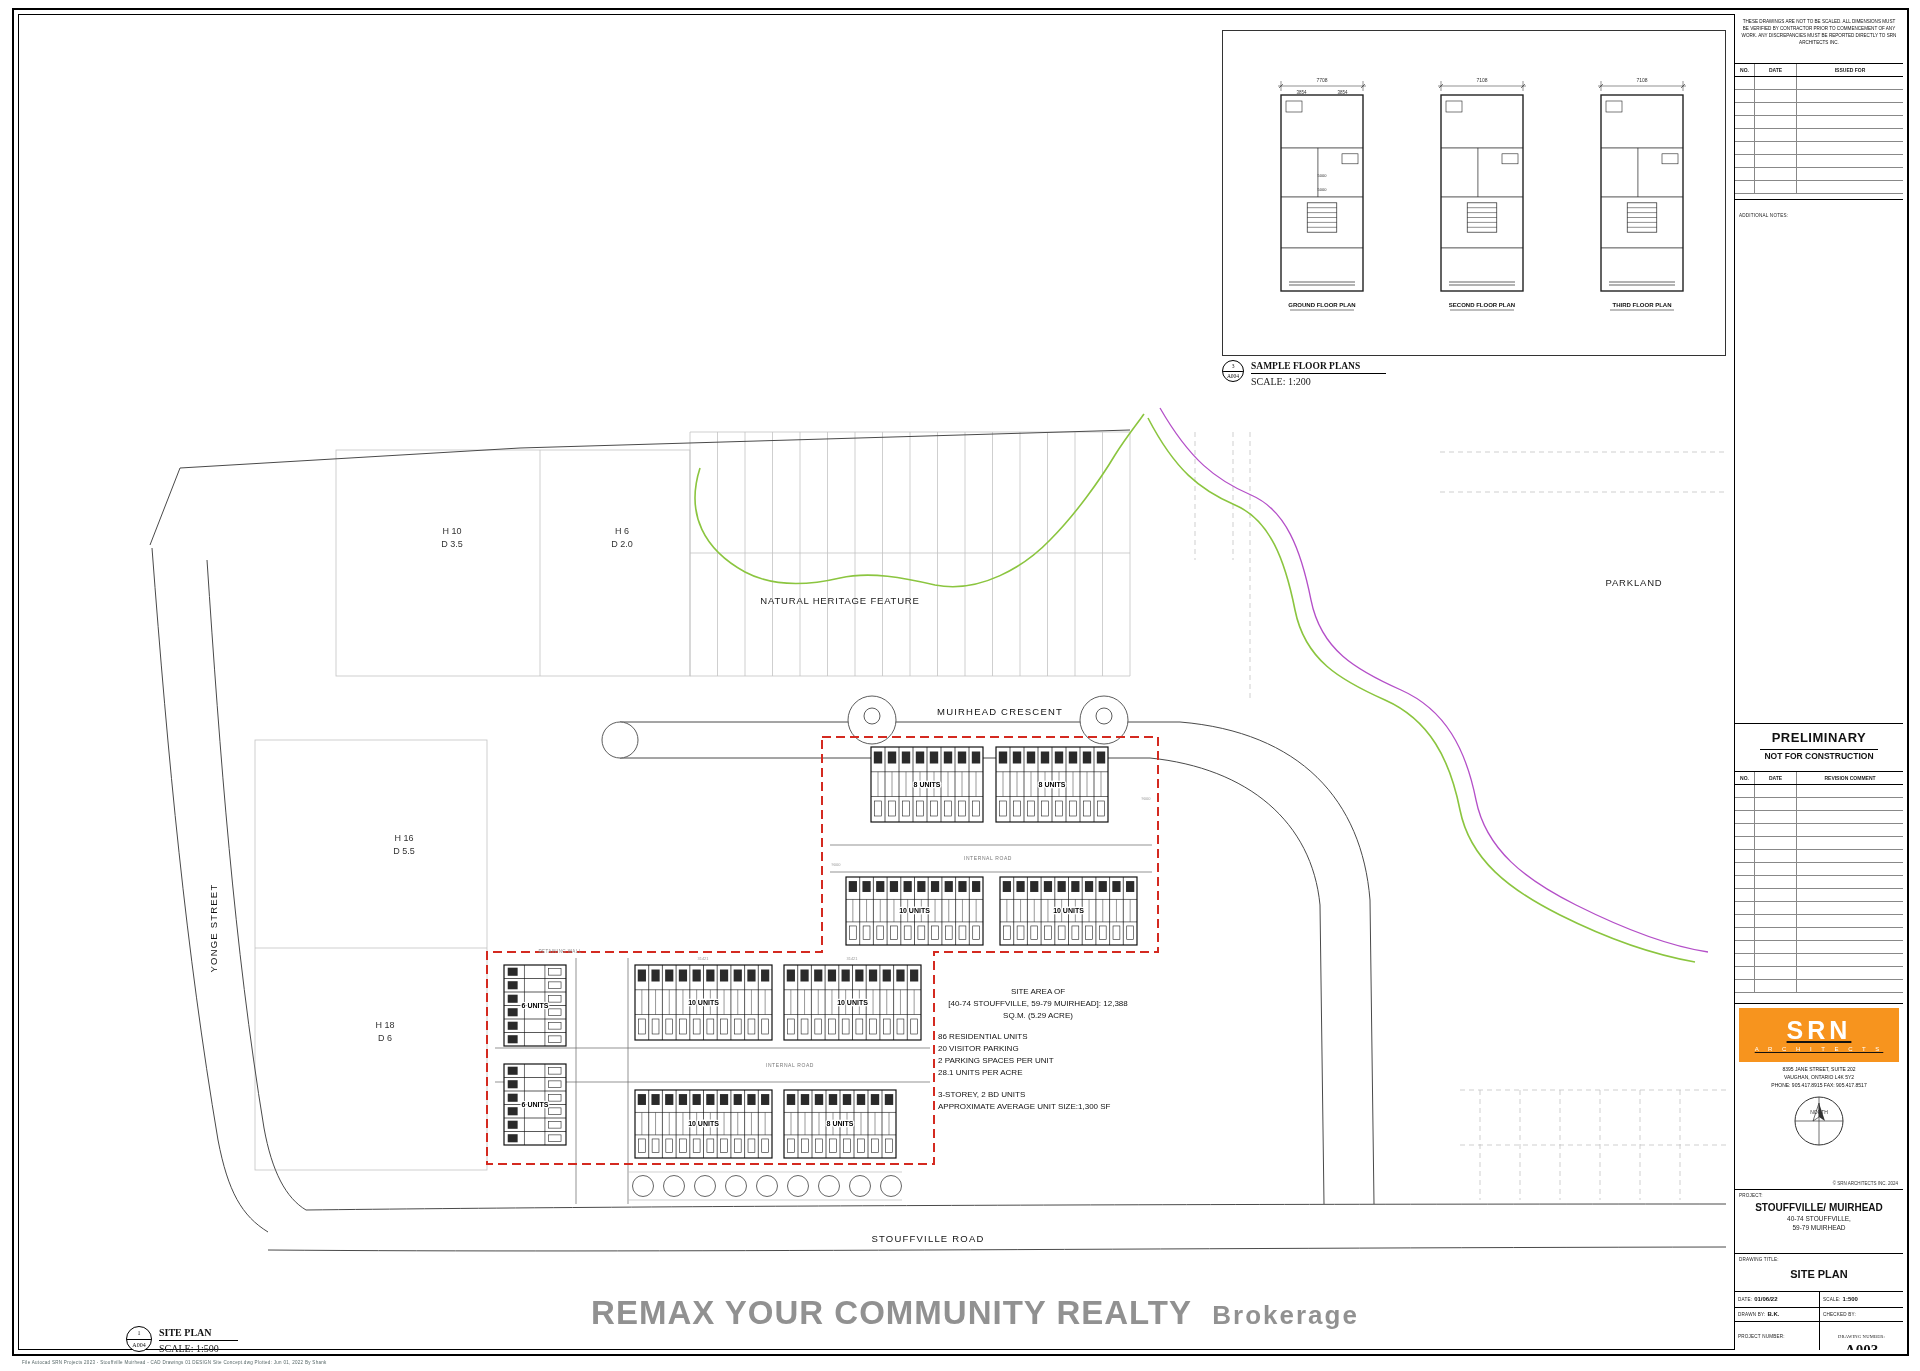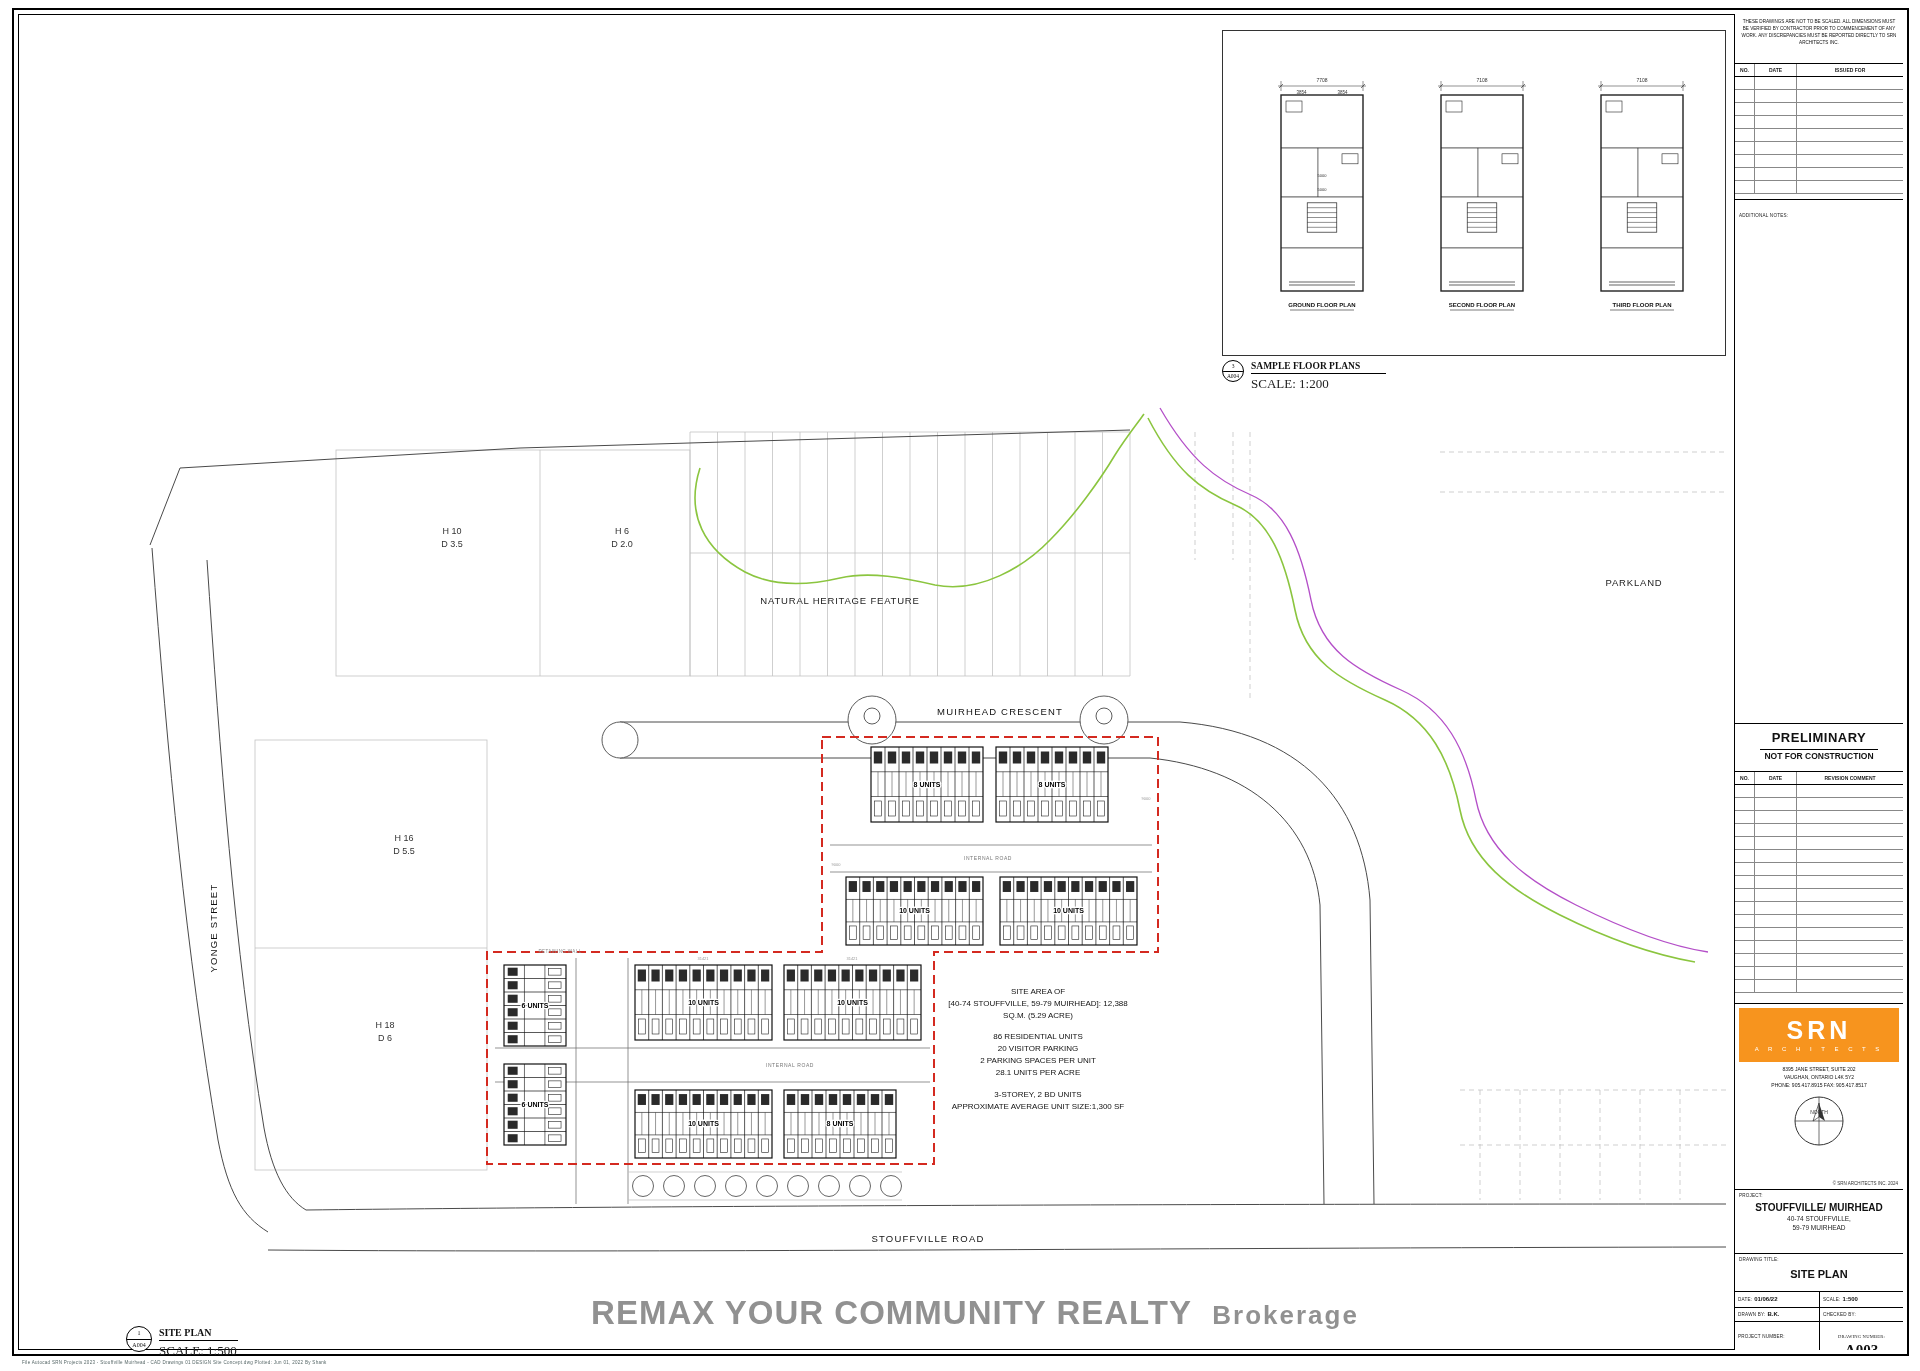--- a/index.html
+++ b/index.html
@@ -11,33 +11,33 @@
   
   .lbl{position:absolute;transform:translate(-50%,-50%);white-space:nowrap;color:#222;}
   .lbl.two{text-align:center;line-height:1.45;font-size:9px;color:#333;}
   .street{font-size:9.5px;letter-spacing:1.2px;color:#111;}
   .street.vert{transform:translate(-50%,-50%) rotate(-90deg);}
   .area-lbl{font-size:9.5px;letter-spacing:0.8px;color:#222;}
   .tinylbl{font-size:5px;color:#777;letter-spacing:0.6px;}
   .microlbl{font-size:4.5px;color:#888;letter-spacing:0.4px;}
   .stats{position:absolute;left:938px;top:986px;width:200px;font-size:8px;line-height:1.5;color:#111;}
   .stats-area{text-align:center;margin-bottom:9px;}
-  .stats-list div{text-align:center;}
+  .stats-list div{text-align:left;}
   .stats-list2{margin-top:10px;}
   
   .marker{position:absolute;display:flex;align-items:flex-start;gap:7px;font-family:Liberation Serif, serif;}
   .mcircle{border:1px solid #000;border-radius:50%;display:flex;flex-direction:column;overflow:hidden;background:#fff;flex:none;}
   .mcircle .mtop{border-bottom:1px solid #000;flex:1;display:flex;align-items:center;justify-content:center;}
   .mcircle .mbot{flex:1;display:flex;align-items:center;justify-content:center;}
   .m-lg{width:26px;height:26px;font-size:6px;}
   .m-sm{width:22px;height:22px;font-size:5.5px;}
   .mtitle{font-weight:bold;border-bottom:1px solid #000;padding:1px 26px 2px 0;}
   .mtitle.big{font-size:10px;}
   .mtitle.med{font-size:9.5px;}
-  .mscale{font-size:13px;margin-top:2px;color:#222;}
+  .mscale{font-size:10px;margin-top:2px;color:#222;}
   
   .fp-panel{position:absolute;left:1222px;top:30px;width:504px;height:326px;border:1px solid #333;background:#fff;}
   
   .watermark{position:absolute;left:575px;top:1294px;width:800px;text-align:center;font-size:33px;font-weight:bold;letter-spacing:1px;opacity:.78;white-space:nowrap;}
   .wm-sub{font-size:26px;font-weight:600;letter-spacing:2px;}
   .footer-note{position:absolute;left:22px;top:1360px;font-size:4.5px;color:#566;letter-spacing:0.3px;}
   
   .tstrip{position:absolute;left:1734px;top:14px;width:169px;height:1336px;border-left:1.5px solid #000;background:#fff;}
   .tbox{border-bottom:1px solid #000;position:relative;overflow:hidden;width:100%;}
   .box-label{font-size:4.6px;color:#222;letter-spacing:0.2px;}
@@ -862,21 +862,21 @@
           <div class="tcell"></div>
         </div>
         <div class="trow">
           <div class="tcell"></div>
           <div class="tcell"></div>
           <div class="tcell"></div>
         </div>
       </div>
 
     <div class="tbox firm">
-      <div id="srn-logo" style="background: rgb(247, 148, 30);">
+      <div id="srn-logo" style="background: rgb(247, 148, 30); text-decoration: underline;">
         <div class="logo-main">SRN</div>
         <div class="logo-sub">A R C H I T E C T S</div>
       </div>
       <div class="addr">
         <div>8395 JANE STREET, SUITE 202</div>
         <div>VAUGHAN, ONTARIO  L4K 5Y2</div>
         <div>PHONE: 905.417.8915  FAX: 905.417.8517</div>
       </div>
       <div class="north-wrap">
         <svg width="54" height="54" viewBox="0 0 54 54">

